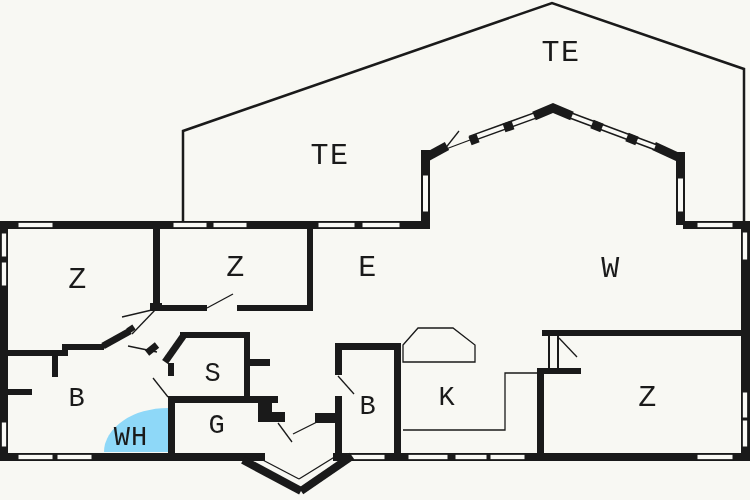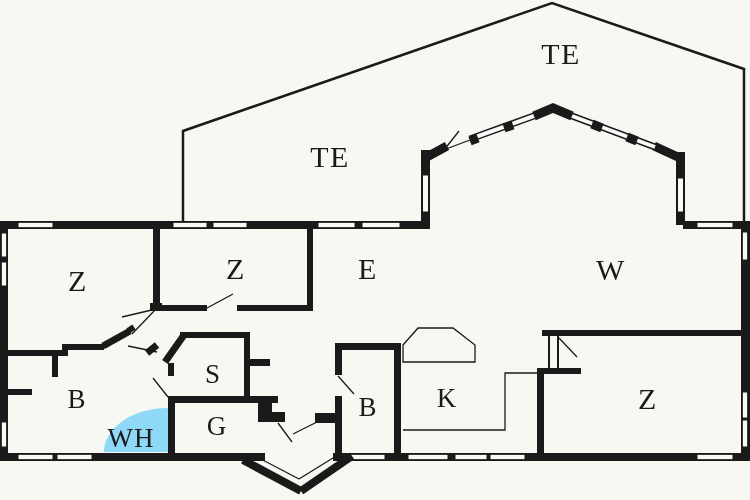--- a/index.html
+++ b/index.html
@@ -1,17 +1,17 @@
 <!DOCTYPE html>
 <html><head>
 <meta charset="utf-8">
 <style>
   html,body{margin:0;padding:0;background:#f8f8f3;}
   .stage{position:relative;width:750px;height:500px;background:#f8f8f3;overflow:hidden;
-         font-family:Liberation Serif, serif;}
+         font-family:Liberation Mono, monospace;}
   svg{display:block}
   .wall{fill:#1a1a1a;}
   .win{fill:#f9f9f5;stroke:#1a1a1a;stroke-width:1;}
   .thick{stroke:#1a1a1a;fill:none;}
   .thin{stroke:#1a1a1a;stroke-width:1.3;fill:none;}
   .outline{stroke:#1a1a1a;stroke-width:2.5;fill:none;}
   .glz-b{stroke:#1a1a1a;stroke-width:7;fill:none;}
   .glz-w{stroke:#f9f9f5;stroke-width:4;fill:none;}
   .mull{stroke:#1a1a1a;stroke-width:9;fill:none;}
   .lbl{fill:#1a1a1a;font-size:30px;letter-spacing:1.5px;text-anchor:middle;dominant-baseline:central;}

